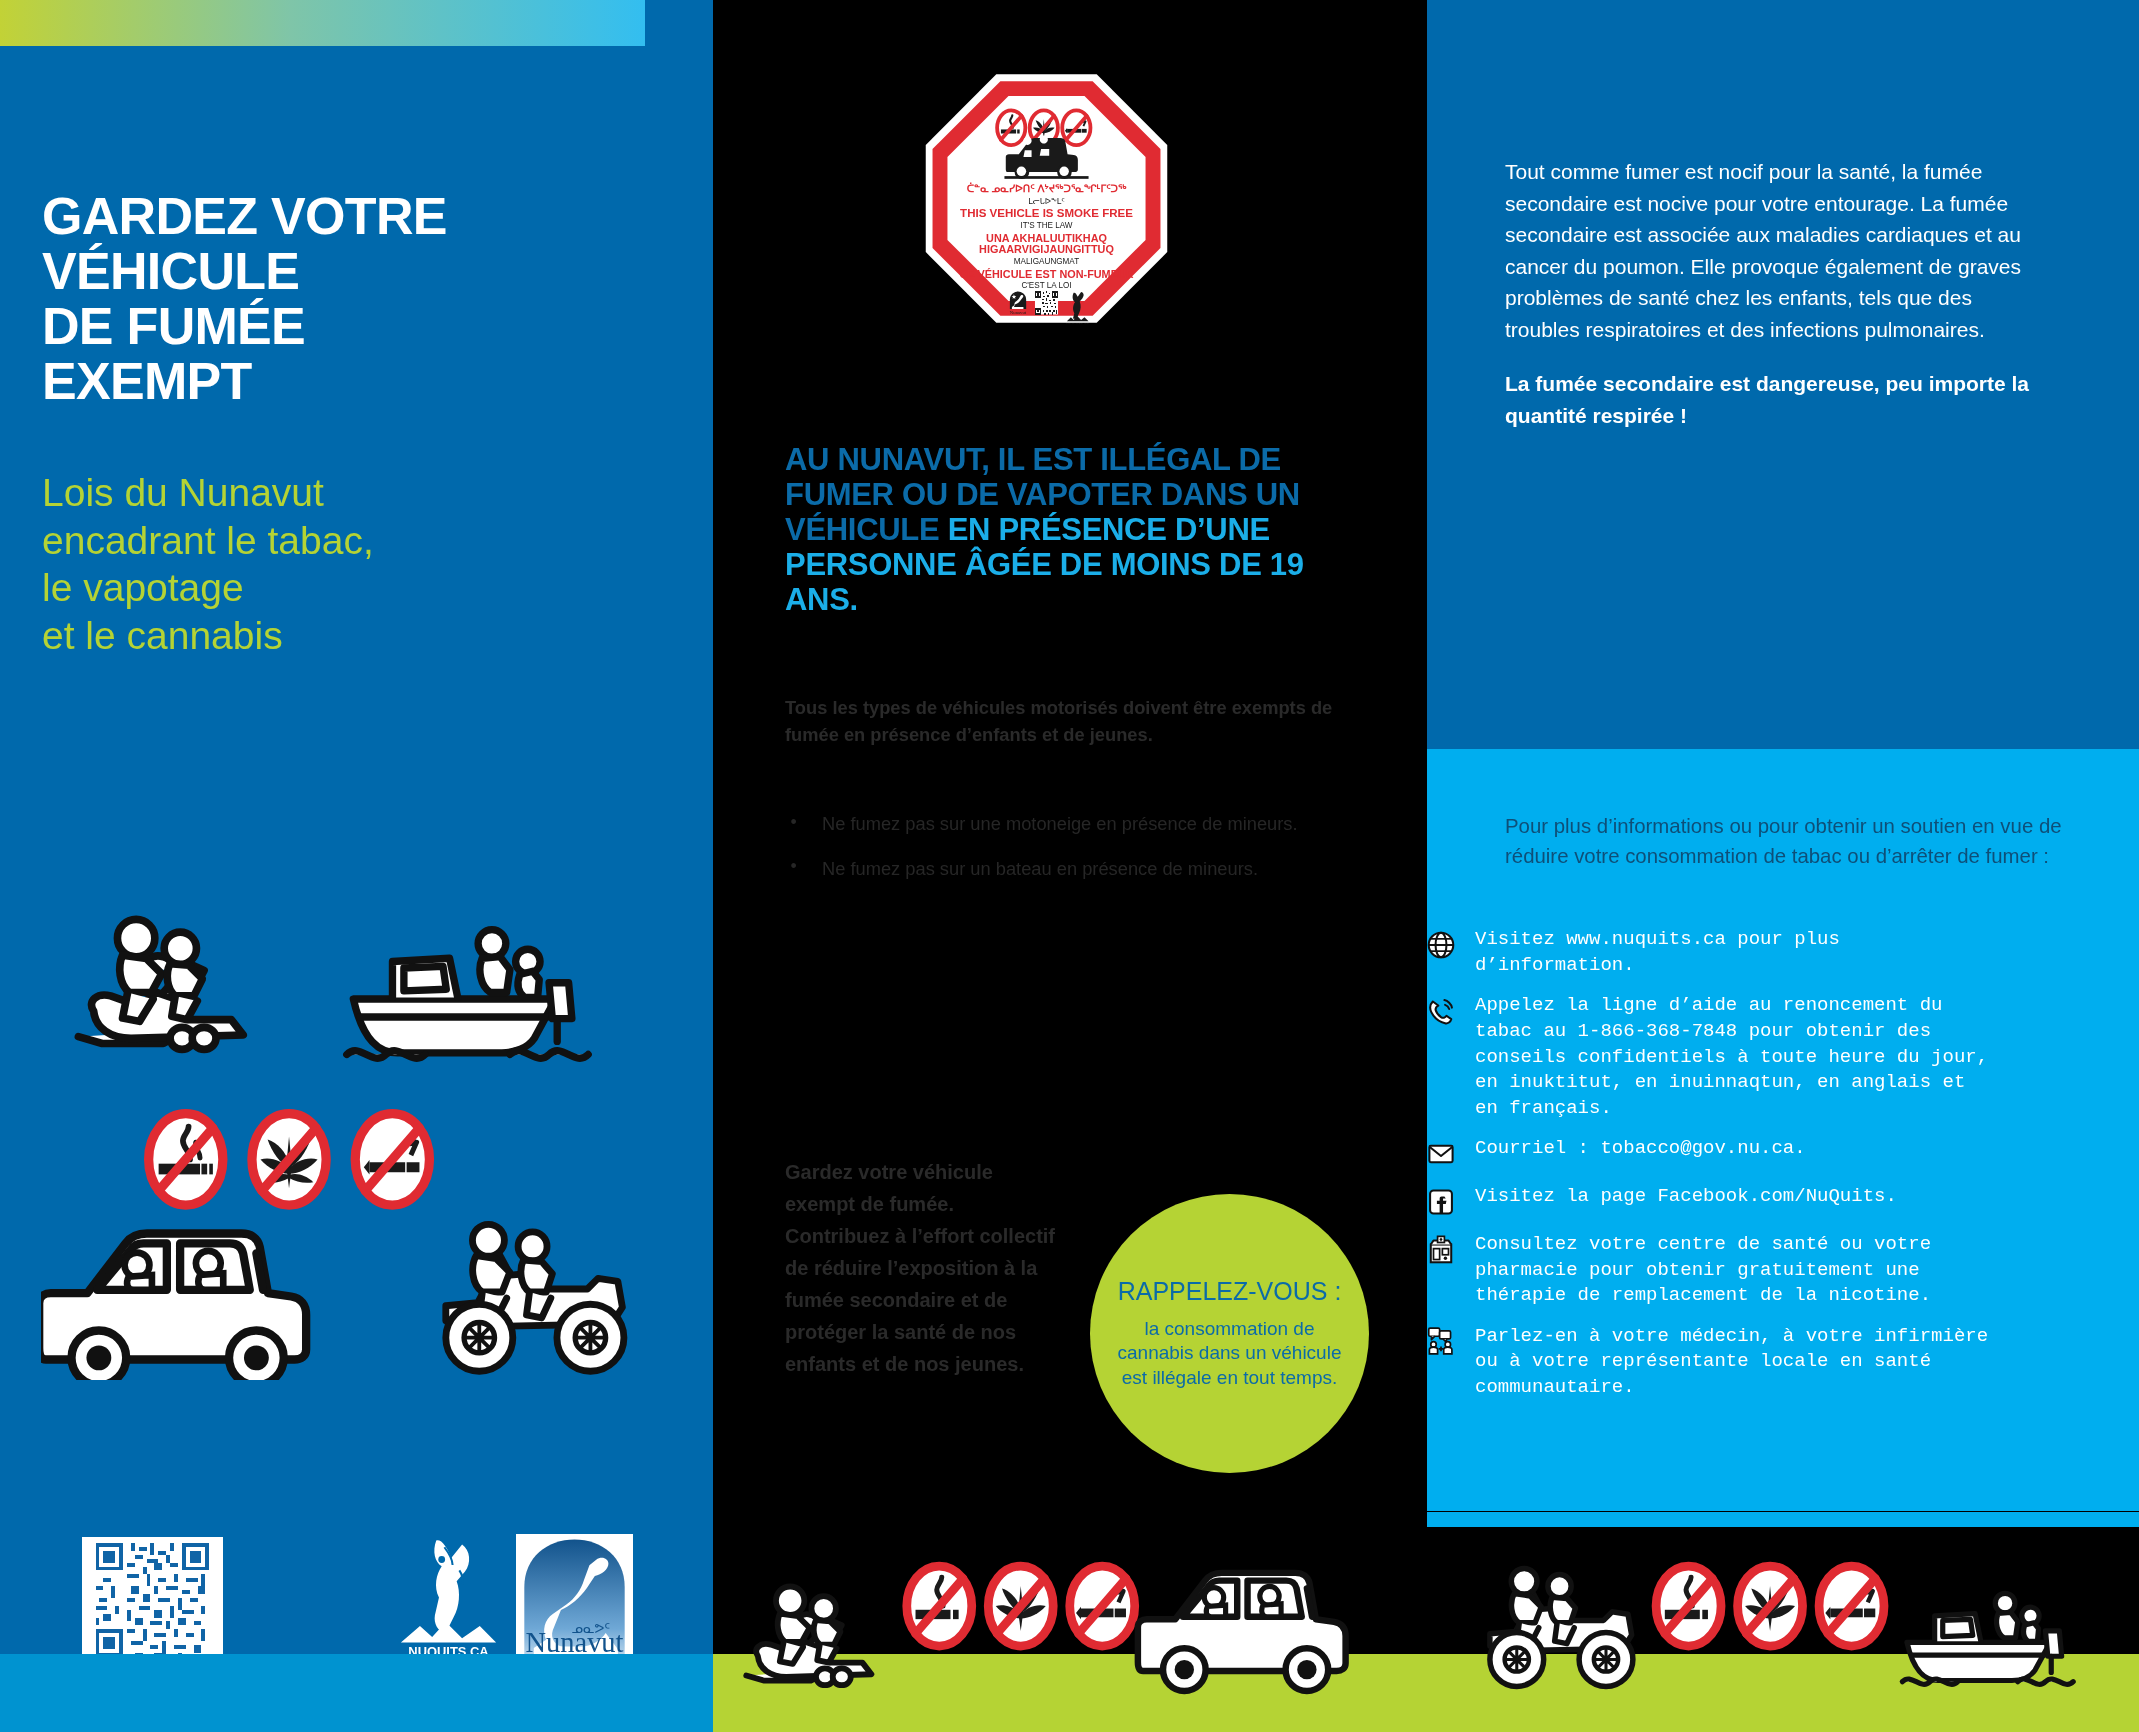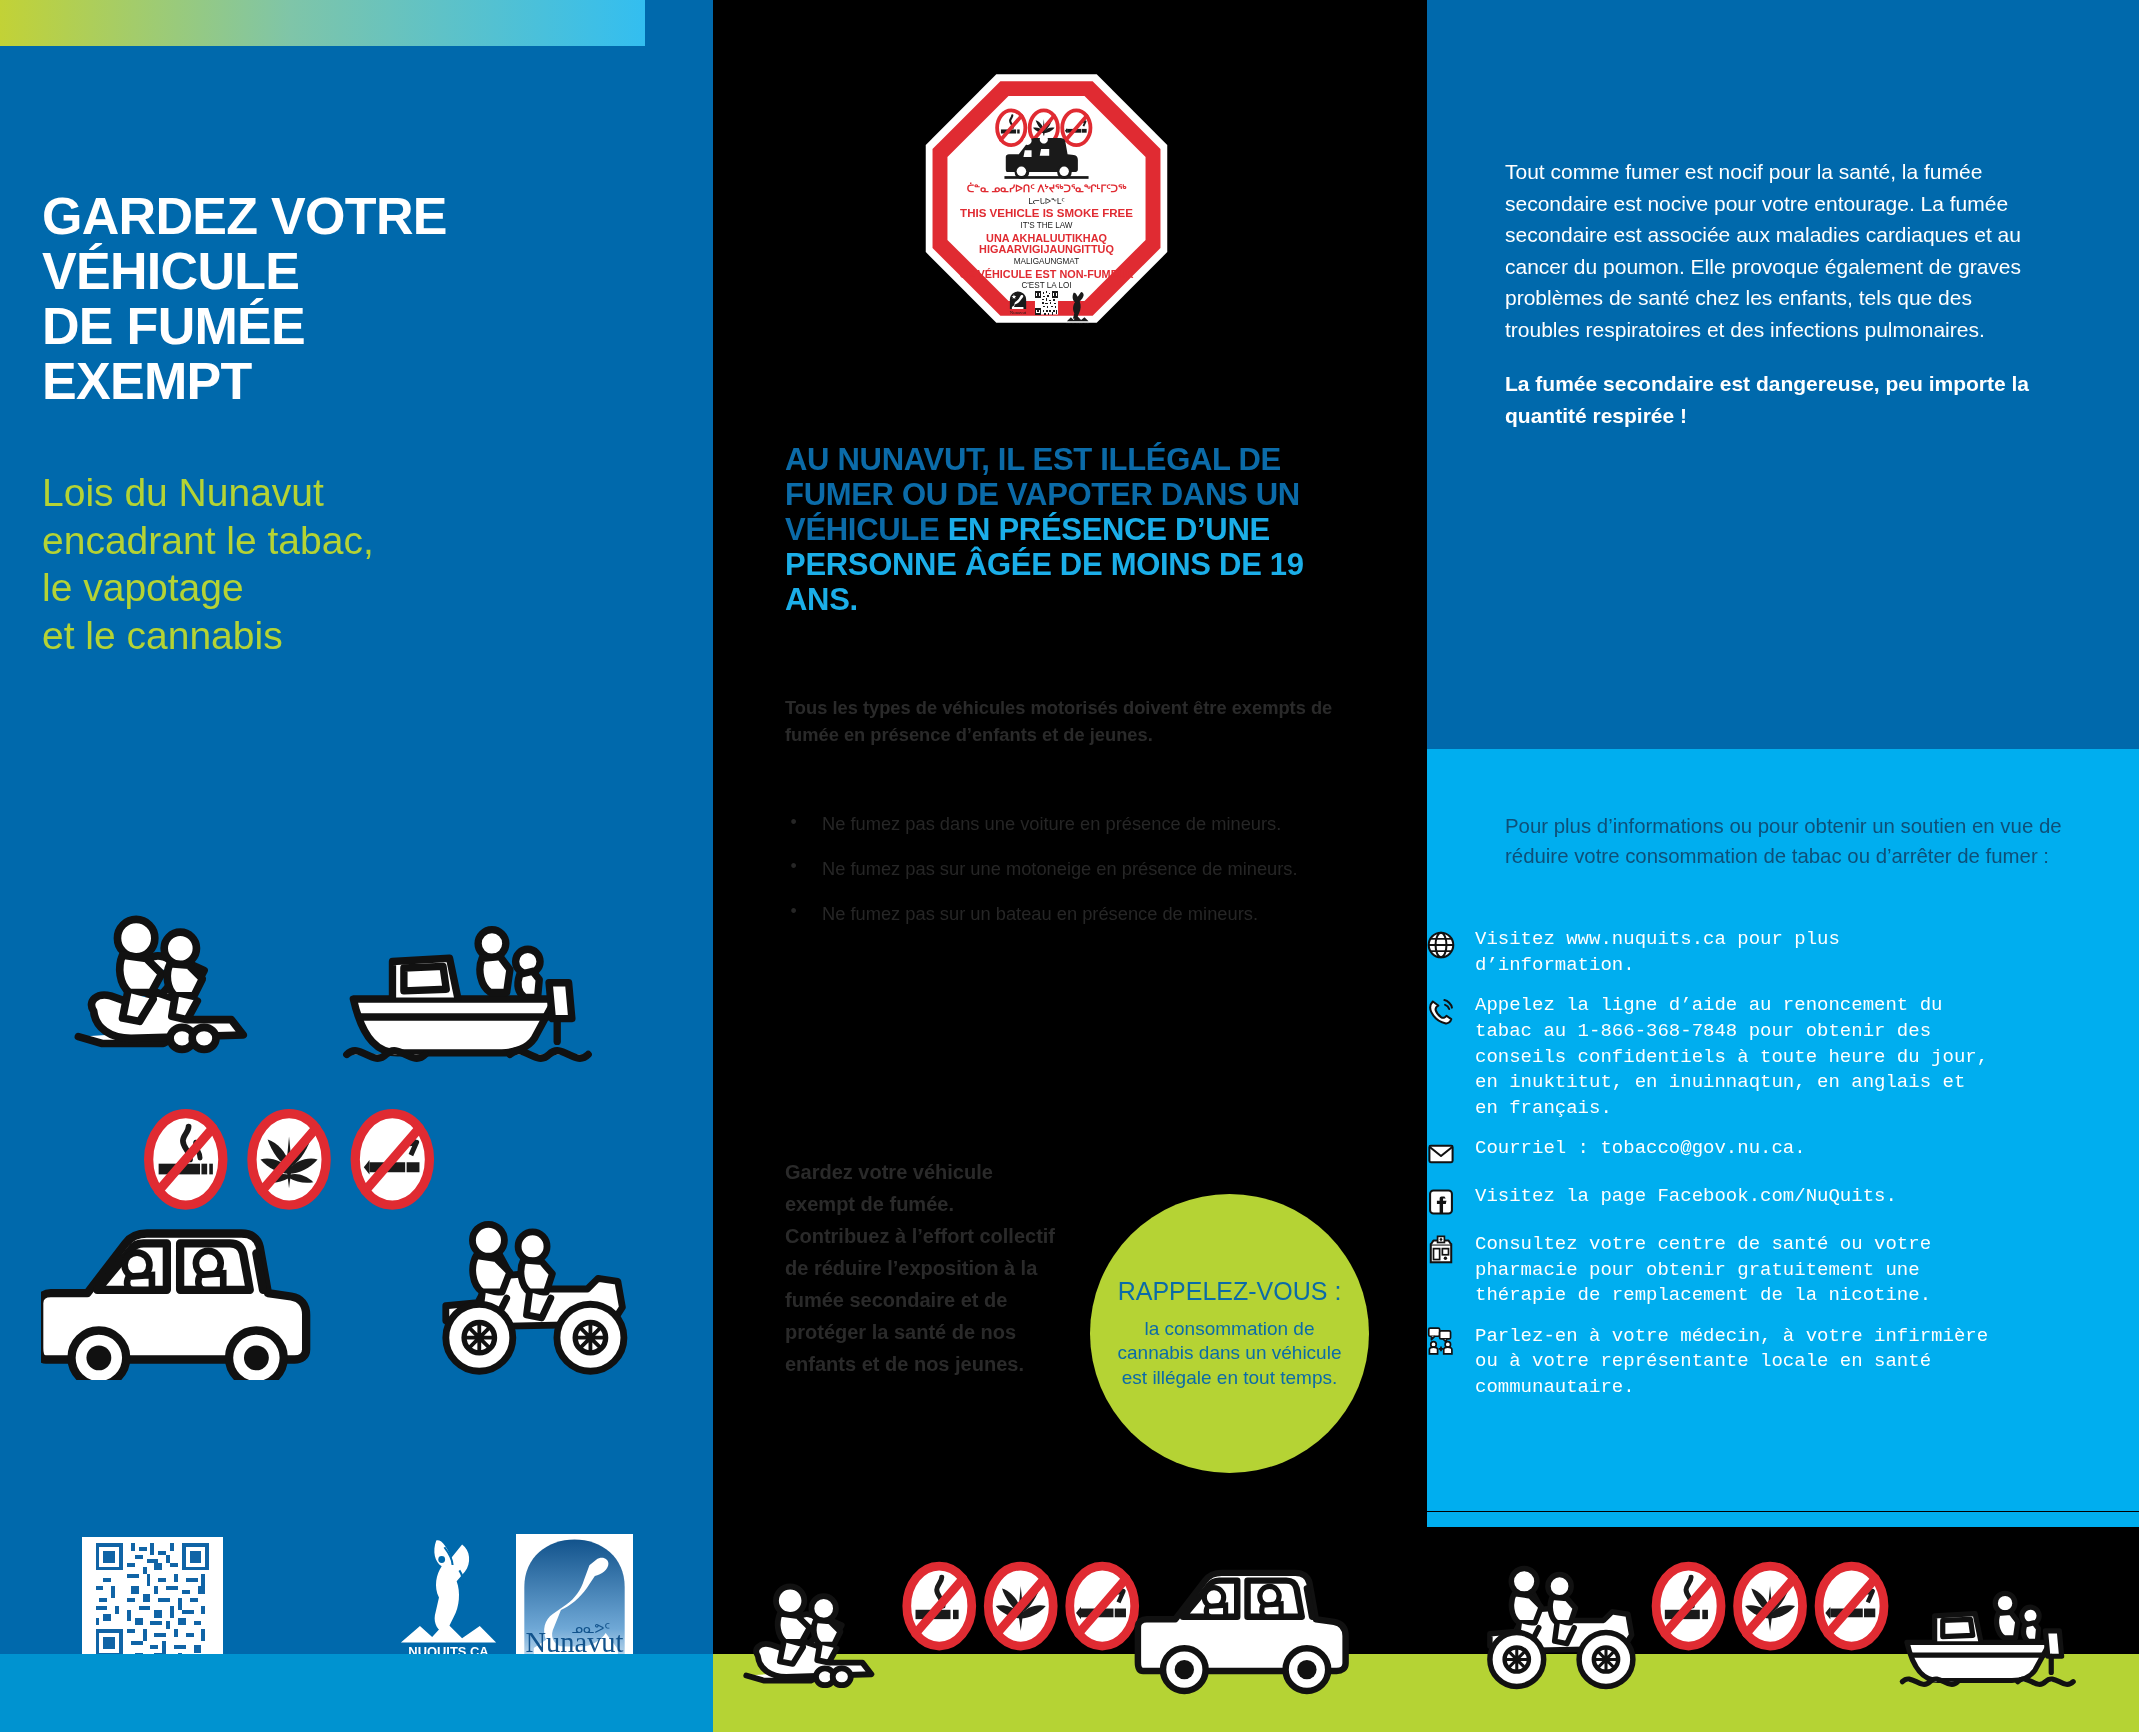--- a/index.html
+++ b/index.html
@@ -543,21 +543,20 @@
     </svg>
   </div>
 
   <div class="center-head">
     <span class="c-dark">AU NUNAVUT, IL EST ILLÉGAL DE FUMER OU DE VAPOTER DANS UN VÉHICULE </span><span class="c-bright">EN PRÉSENCE D’UNE PERSONNE ÂGÉE DE MOINS DE 19 ANS.</span>
   </div>
 
   <div class="center-lead">Tous les types de véhicules motorisés doivent être exempts de fumée en présence d’enfants et de jeunes.</div>
 
   <ul class="center-bullets">
-    <li>Ne fumez pas dans une voiture en présence de mineurs.</li>
     <li>Ne fumez pas sur une motoneige en présence de mineurs.</li>
     <li>Ne fumez pas sur un bateau en présence de  mineurs.</li>
   </ul>
 
   <div class="center-tail">Gardez votre véhicule exempt de fumée. Contribuez à l’effort collectif de réduire l’exposition à la fumée secondaire et de protéger la santé de nos enfants et de nos jeunes.</div>
 
   <div class="green-circle">
     <div class="gc-title">RAPPELEZ-VOUS :</div>
     <div class="gc-body">la consommation de cannabis dans un véhicule est illégale en tout temps.</div>
   </div>

